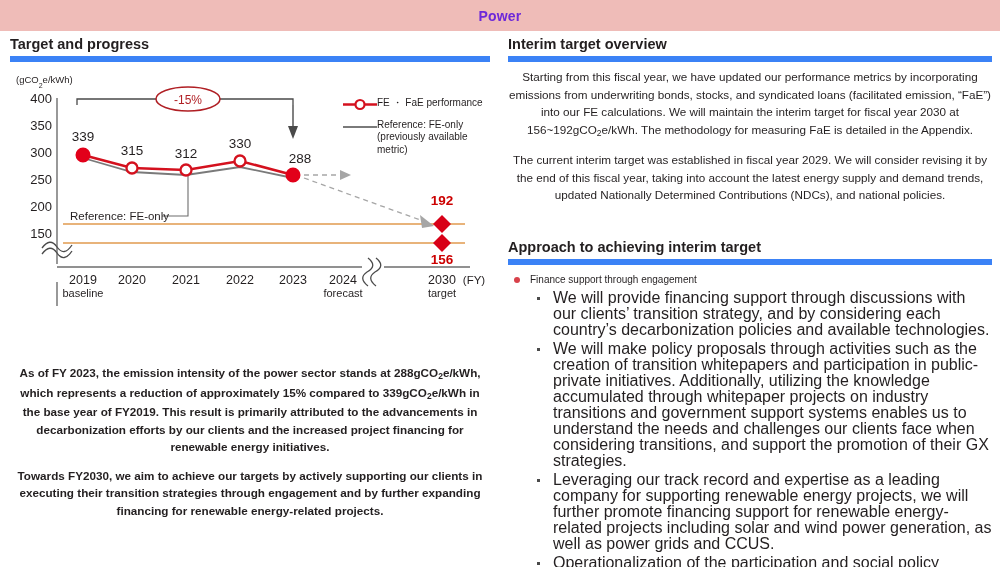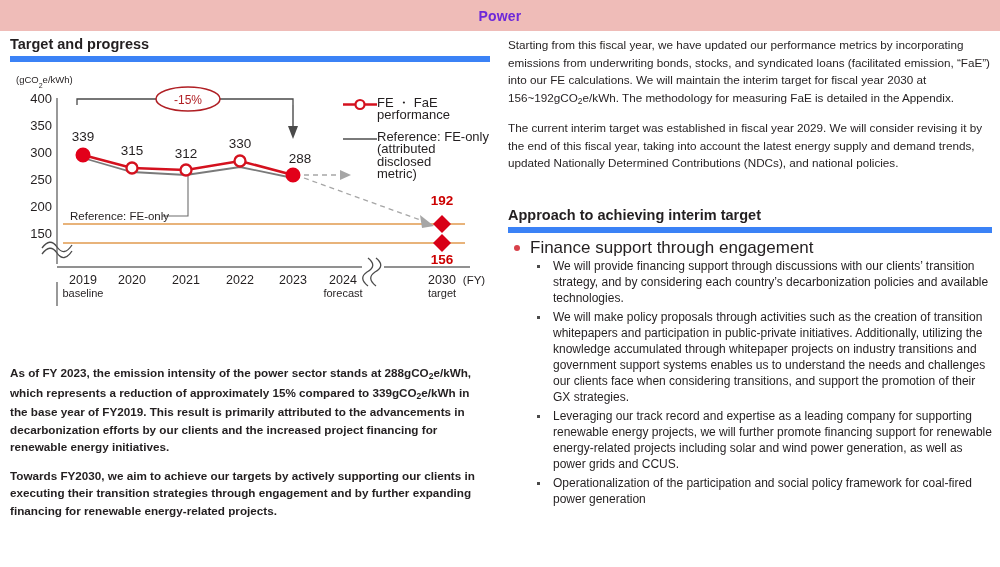--- a/index.html
+++ b/index.html
@@ -48,21 +48,21 @@
     font-size: 14.5px; font-weight: bold; color: #231f20;
     padding-bottom: 4px;
     border-bottom: 6px solid #3b82f6;
     margin: 0 0 6px 0;
   }
 
   
   .para {
     font-size: 11.7px; line-height: 17.5px;
     color: #231f20; margin: 0 0 11px 0;
-    text-align: left;
+    text-align: center;
   }
   .para sub { font-size: 8.5px; vertical-align: baseline; position: relative; top: 2px; }
 
   
   .chart-wrap {
     position: relative;
     width: 480px; height: 240px;
     margin-top: 4px;
   }
   .chart-unit {
@@ -72,37 +72,37 @@
   .chart-unit sub { font-size: 7px; position: relative; top: 2px; }
   .chart-svg { position: absolute; left: 0; top: 0; }
 
   
   .legend {
     position: absolute; left: 333px; top: 29px;
     width: 150px;
   }
   .legend-row { display: flex; align-items: flex-start; margin-bottom: 9px; }
   .legend-key { width: 34px; flex: 0 0 34px; position: relative; height: 13px; }
-  .legend-txt { font-size: 13px; line-height: 12.4px; color: #231f20; }
+  .legend-txt { font-size: 10px; line-height: 12.4px; color: #231f20; }
 
   
   .bullets { margin-top: 4px; }
   .b1 {
     position: relative;
-    font-size: 17px; line-height: 17px;
+    font-size: 10px; line-height: 17px;
     padding-left: 22px; margin-bottom: 2px; color: #231f20;
   }
   .b1::before {
     content: ""; position: absolute; left: 6px; top: 6px;
     width: 6px; height: 6px; border-radius: 50%;
     background: #d8414a;
   }
   .b2 {
     position: relative;
-    font-size: 12px; line-height: 16px;
+    font-size: 16px; line-height: 16px;
     padding-left: 45px; margin-bottom: 3px; color: #231f20;
   }
   .b2::before {
     content: ""; position: absolute; left: 29px; top: 7px;
     width: 3px; height: 3px; background: #4a4a4a;
   }
   .space-before-approach { height: 24px; }
 </style>
 </head>
 <body>
@@ -208,35 +208,36 @@
           <div class="legend-txt">FE ・ FaE performance</div>
         </div>
         <div class="legend-row">
           <div class="legend-key">
             <svg width="34" height="13" viewBox="0 0 34 13">
               <line x1="0" y1="7" x2="34" y2="7" stroke="#7a7a7a" stroke-width="1.8"></line>
             </svg>
           </div>
           <div class="legend-txt">
             <span>Reference: FE-only</span><br>
-            <span>(attributed disclosed</span><br>
+            <span>(previously available</span><br>
             <span>metric)</span>
           </div>
         </div>
       </div>
     </div>
 
     <div style="margin-top:56px;font-weight:bold;">
       <p class="para">As of FY 2023, the emission intensity of the power sector stands at 288gCO<sub>2</sub>e/kWh, which represents a reduction of approximately 15% compared to 339gCO<sub>2</sub>e/kWh in the base year of FY2019. This result is primarily attributed to the advancements in decarbonization efforts by our clients and the increased project financing for renewable energy initiatives.</p>
       <p class="para">Towards FY2030, we aim to achieve our targets by actively supporting our clients in executing their transition strategies through engagement and by further expanding financing for renewable energy-related projects.</p>
     </div>
   </div>
 
   <div class="col-right">
 
+    <div class="sec-head">Interim target overview</div>
 
     <p class="para">Starting from this fiscal year, we have updated our performance metrics by incorporating emissions from underwriting bonds, stocks, and syndicated loans (facilitated emission, “FaE”) into our FE calculations. We will maintain the interim target for fiscal year 2030 at 156~192gCO<sub>2</sub>e/kWh. The methodology for measuring FaE is detailed in the Appendix.</p>
     <p class="para">The current interim target was established in fiscal year 2029. We will consider revising it by the end of this fiscal year, taking into account the latest energy supply and demand trends, updated Nationally Determined Contributions (NDCs), and national policies.</p>
 
     <div class="space-before-approach"></div>
 
     <div class="sec-head">Approach to achieving interim target</div>
 
     <div class="bullets">
 

